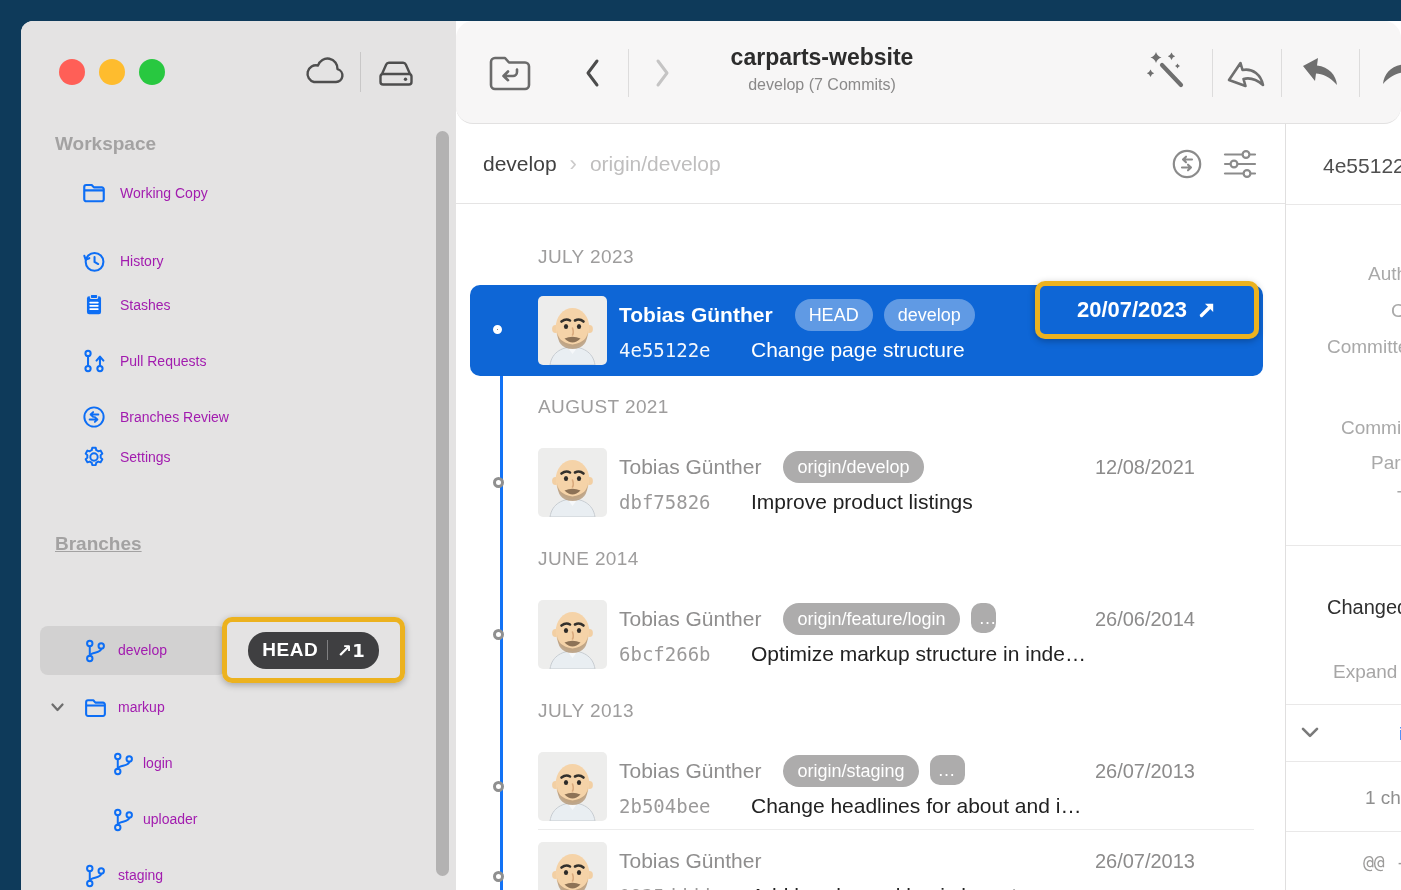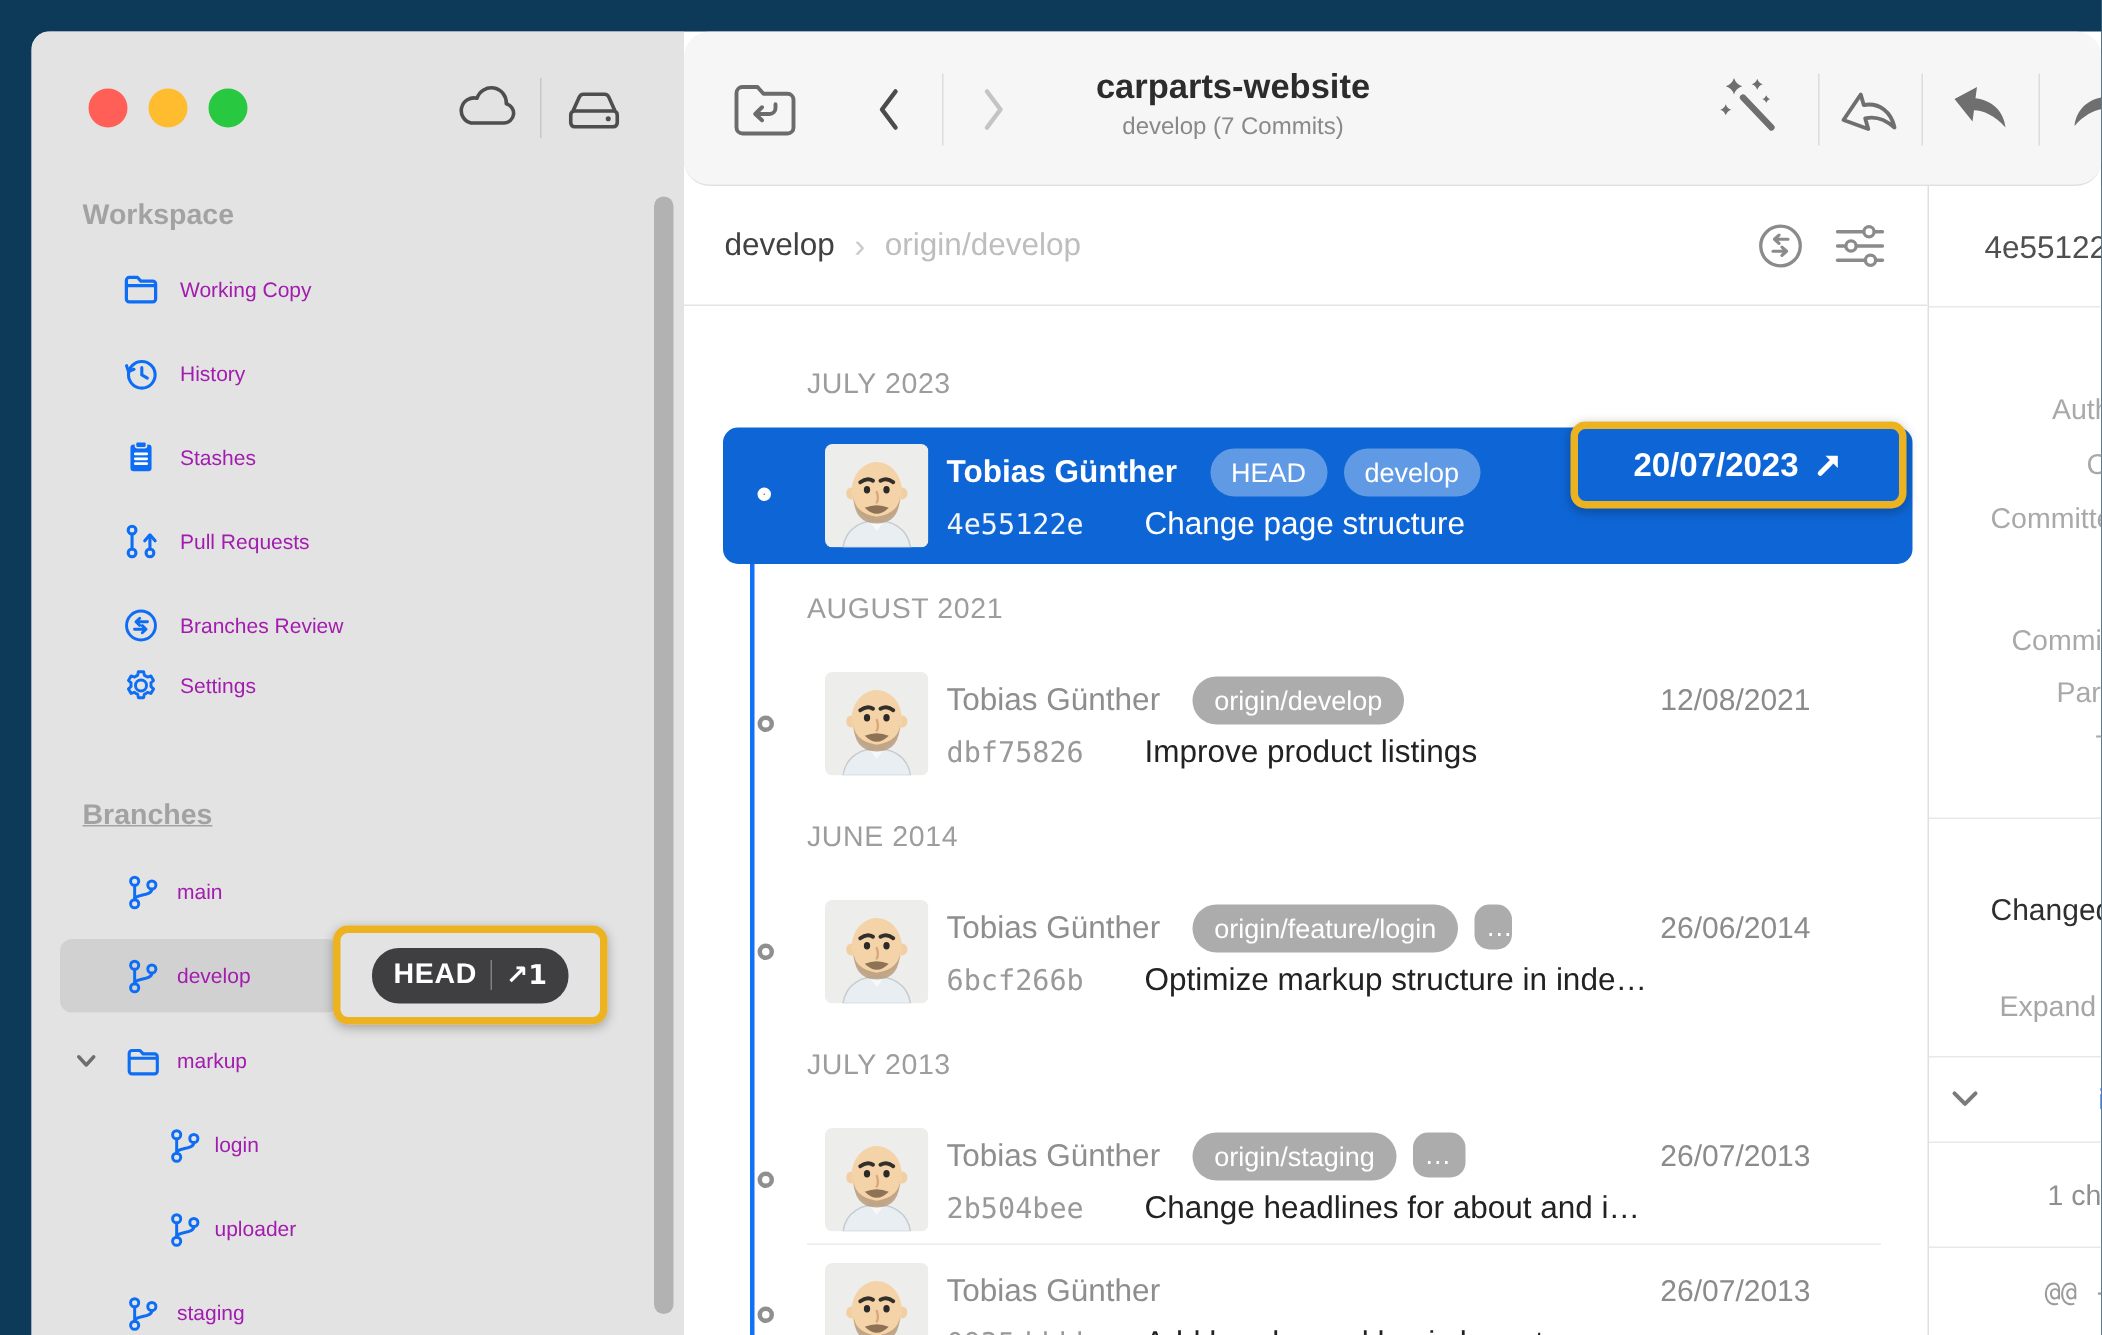--- a/index.html
+++ b/index.html
@@ -48,21 +48,21 @@
   .crumbbar { position:absolute; left:435px; top:103px; width:829px; height:80px; background:#fff; border-bottom:1px solid #e5e4e4; }
   .crumbs { position:absolute; left:27px; top:0; height:80px; display:flex; align-items:center; gap:13px; font-size:21px; white-space:nowrap; }
   .crumb-cur { color:#414141; font-weight:500; }
   .crumb-sep { color:#cbcaca; font-size:22px; }
   .crumb-remote { color:#bfbebe; }
 
   
   .list { position:absolute; left:435px; top:183px; width:829px; height:686px; background:#fff; overflow:hidden; }
   .gline { position:absolute; left:44px; top:129px; width:3px; height:557px; background:#1272f5; }
   .group-header { position:absolute; left:82px; height:20px; font-size:19px; color:#9e9d9d; letter-spacing:.4px; white-space:nowrap; }
-  .commit { position:absolute; left:12px; width:829px; height:92px; }
+  .commit { position:absolute; left:0; width:829px; height:92px; }
   .sel-bg { position:absolute; left:14px; top:-11px; width:793px; height:91px; background:#0e66d6; border-radius:10px; }
   .node { position:absolute; border-radius:50%; }
   .node.plain { left:37px; top:29px; width:11px; height:11px; background:#fff; border:3px solid #8f8f8f; }
   .node.sel { left:37px; top:29px; width:9px; height:9px; background:#5c5c5e; border:4px solid #fff; }
   .avatar { position:absolute; left:82px; top:0; width:69px; height:69px; border-radius:5px; overflow:hidden; }
   .cline1 { position:absolute; left:163px; top:3px; height:32px; display:flex; align-items:center; white-space:nowrap; }
   .commit-name { font-size:21px; color:#8f8e8e; }
   .commit.selected .commit-name { color:#fff; font-weight:600; }
   .pillrow { display:flex; gap:11px; margin-left:22px; }
   .pill { height:32px; border-radius:16px; padding:0 14px; display:inline-flex; align-items:center; font-size:18px; color:#fff; background:#adacac; }
@@ -154,21 +154,21 @@
       <div class="side-heading" style="top:112px;">Workspace</div>
 
       <div class="side-item" style="top:152px;">
         <span class="side-icon">
             <svg viewBox="0 0 24 24">
               <use href="#sym-folder"></use>
             </svg>
           </span>
         <span class="side-label">Working Copy</span>
       </div>
-      <div class="side-item" style="top:208px;">
+      <div class="side-item" style="top:220px;">
         <span class="side-icon">
           <svg viewBox="0 0 24 24" fill="none" stroke="#0d6ef5" stroke-width="1.9" stroke-linecap="round">
             <circle cx="12.5" cy="12.8" r="8.2"></circle>
               <path d="M12.5 8.4 v4.4 l3.4 2"></path>
               <path d="M3.1 7.2 l1.2 3.5 3.4 -1.3"></path>
           </svg>
         </span>
         <span class="side-label">History</span>
       </div>
       <div class="side-item" style="top:264px;">
@@ -211,28 +211,20 @@
             <path d="M10.4 3.5 h3.2 l.5 2.2 a7 7 0 0 1 1.9 1.1 l2.1 -.7 1.6 2.8 -1.6 1.5 a7 7 0 0 1 0 2.2 l1.6 1.5 -1.6 2.8 -2.1 -.7 a7 7 0 0 1 -1.9 1.1 l-.5 2.2 h-3.2 l-.5 -2.2 a7 7 0 0 1 -1.9 -1.1 l-2.1 .7 -1.6 -2.8 1.6 -1.5 a7 7 0 0 1 0 -2.2 L4.3 8.9 5.9 6.1 l2.1 .7 a7 7 0 0 1 1.9 -1.1 Z"></path>
           </svg>
         </span>
         <span class="side-label">Settings</span>
       </div>
 
       <div class="side-heading" style="top:512px;text-decoration:underline;">Branches</div>
 
       <div class="branch-sel"></div>
 
-      <div class="side-item branch-row" style="top:551px;">
-        <span class="side-icon">
-            <svg viewBox="0 0 24 24">
-              <use href="#sym-branch"></use>
-            </svg>
-          </span>
-        <span class="side-label">main</span>
-      </div>
       <div class="side-item branch-row" style="top:607px;">
         <span class="side-icon">
             <svg viewBox="0 0 24 24">
               <use href="#sym-branch"></use>
             </svg>
           </span>
         <span class="side-label">develop</span>
       </div>
       <div class="head-anno annotation">
         <div class="head-pill">

